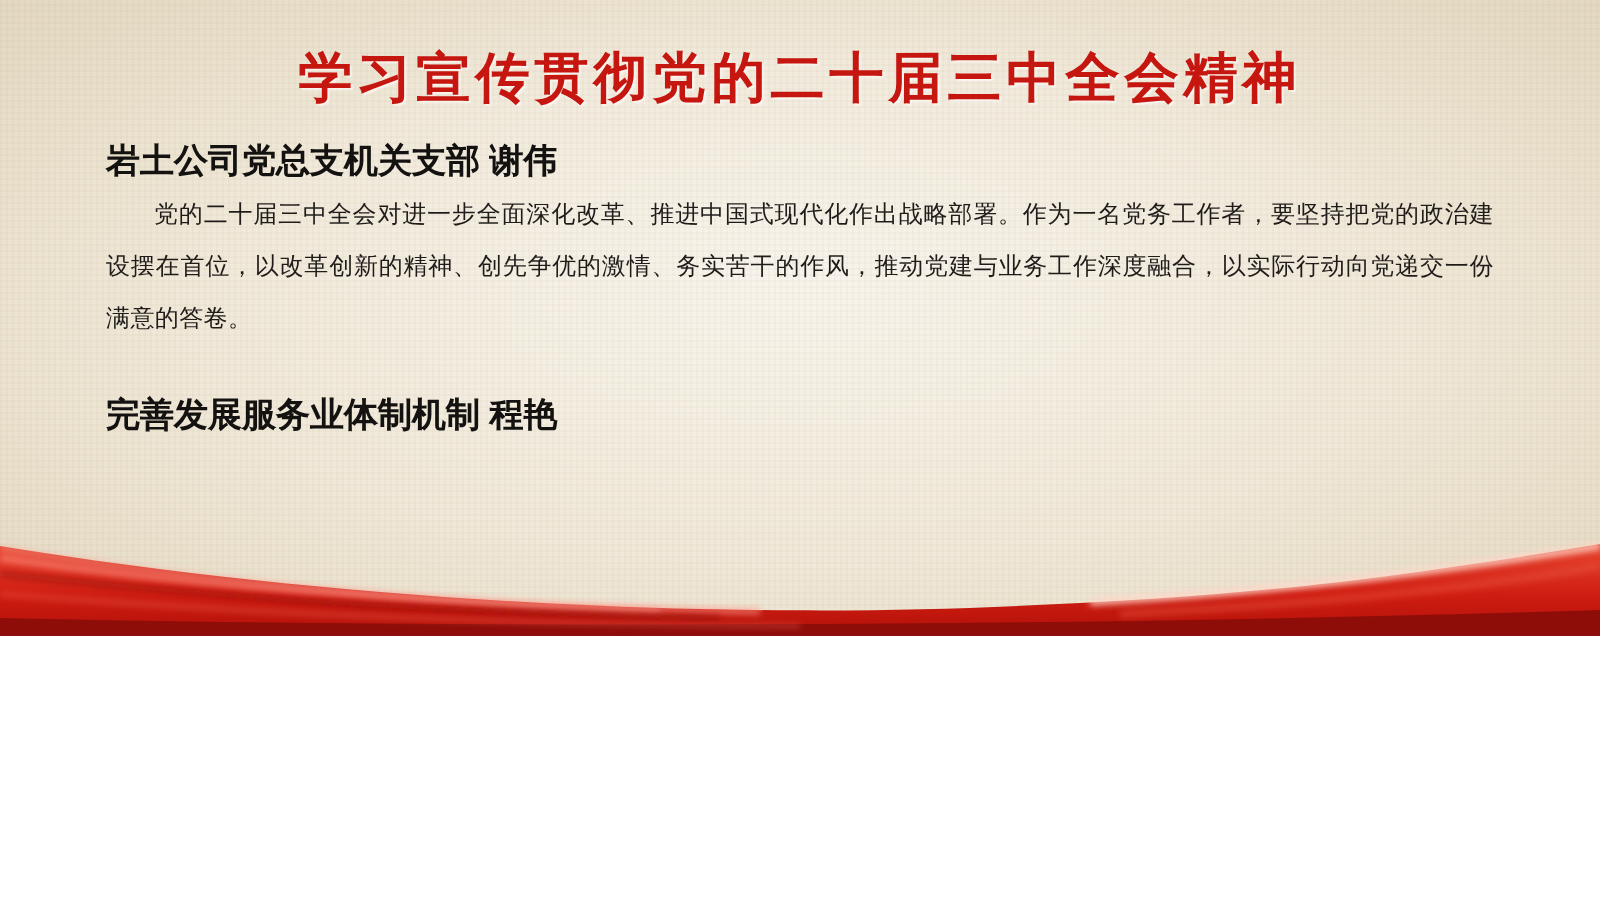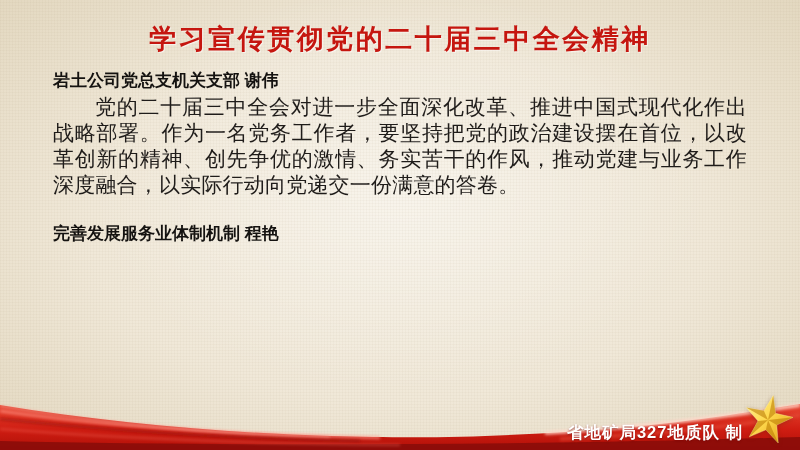--- a/index.html
+++ b/index.html
@@ -1,18 +1,18 @@
 <!DOCTYPE html>
 <html><head>
 <meta charset="utf-8">
 <style>
   html,body{margin:0;padding:0;}
   .stage{
     position:relative;
-    width:800px;height:450px;
+    width:800px;height:318px;
     overflow:hidden;
     font-family:"Liberation Sans","DejaVu Sans",sans-serif;
     background:
       radial-gradient(ellipse at 50% 42%, rgba(255,255,255,.38) 0%, rgba(255,255,255,0) 55%),
       radial-gradient(ellipse at center, #f4eee1 0%, #f0e8d8 55%, #e3d8c0 100%);
   }
   
   .stage::before{
     content:"";
     position:absolute;inset:0;
@@ -39,21 +39,21 @@
     color:#1f1c1a;
   }
   .section-heading{
     font-weight:bold;
     font-size:17px;
     line-height:26px;
     color:#141210;
   }
   .section-body{
     margin:0;
-    font-size:21px;
+    font-size:12px;
     line-height:26px;
     text-indent:2em;
     text-align:justify;
     letter-spacing:.2px;
   }
   .section + .section{margin-top:23px;}
   .ribbon{
     position:absolute;
     left:0;bottom:0;
     width:800px;height:62px;

